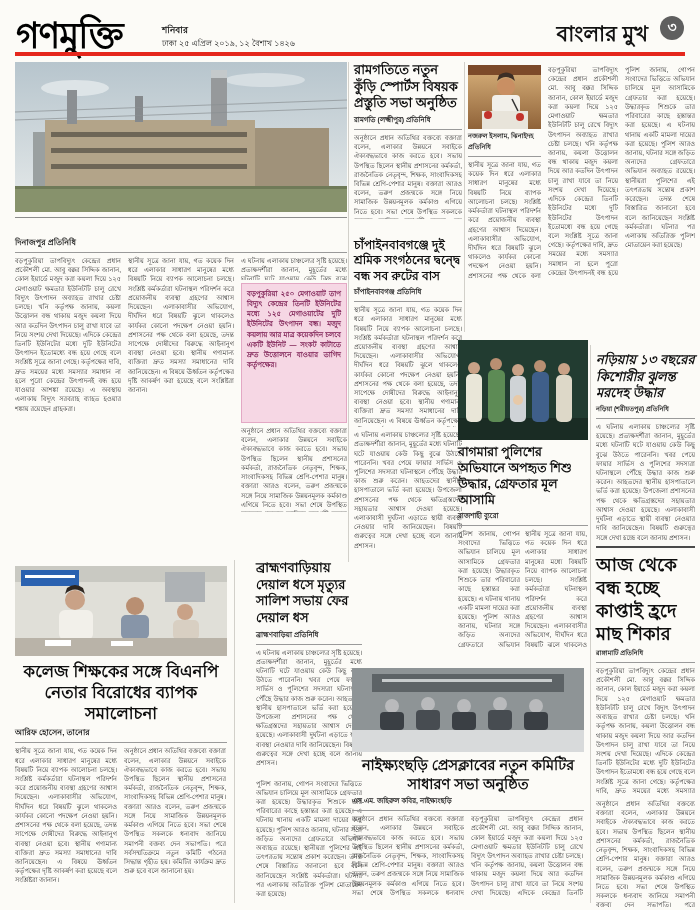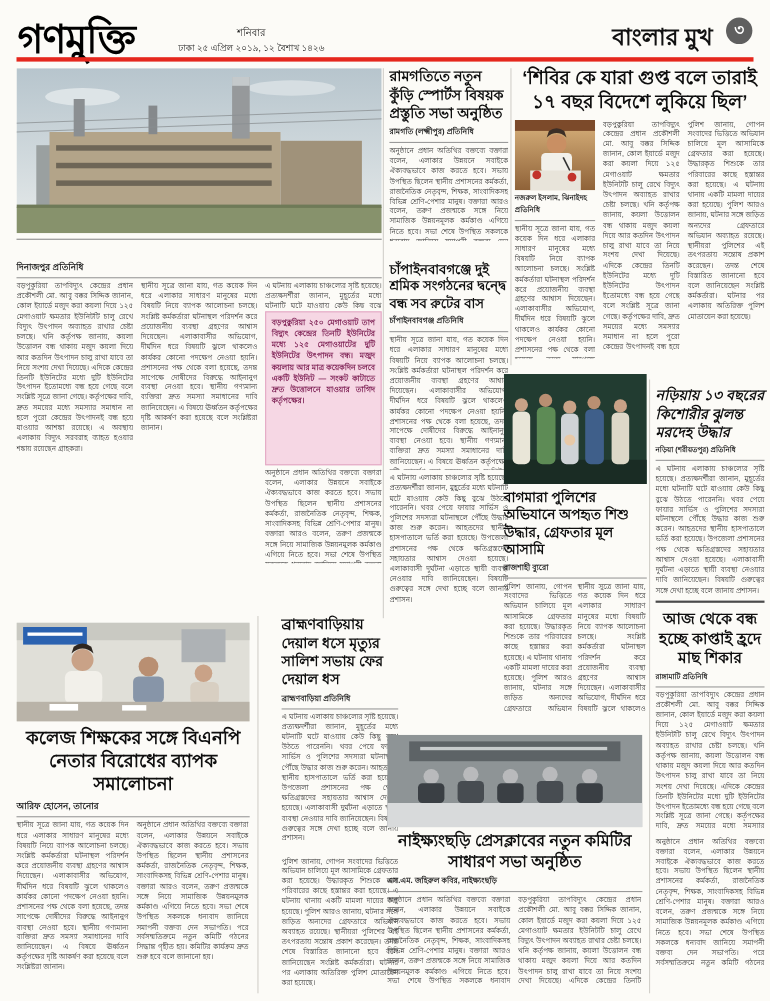--- a/index.html
+++ b/index.html
@@ -2,21 +2,21 @@
 <html><head>
 <meta charset="utf-8">
 <style>
   html,body{margin:0;padding:0;background:#e9e7e2;}
   .page{position:relative;width:700px;height:910px;background:#fcfbf7;margin:0 auto;
         font-family:"Liberation Sans","DejaVu Sans",sans-serif;color:#1c1c1c;overflow:hidden;}
   .abs{position:absolute;}
   
   .logo{font-size:36px;font-weight:bold;letter-spacing:-1px;color:#000;}
   .dateblock{font-size:8px;line-height:1.5;color:#222;}
-  .dateblock .day{font-weight:normal;font-size:9px;text-align:center;}
+  .dateblock .day{font-weight:bold;font-size:9px;}
   .section-title{font-size:21px;font-weight:bold;color:#111;}
   .page-badge{width:24px;height:24px;border-radius:50%;background:#5f5f5f;color:#fff;
               display:flex;align-items:center;justify-content:center;font-size:14px;font-weight:bold;}
   .red-rule{height:4px;background:#e5271d;}
   
   .kicker-row{display:flex;align-items:center;gap:6px;}
   .kicker{font-size:10px;font-weight:bold;color:#7e1a14;white-space:nowrap;}
   .kicker-rule{flex:1;height:1px;background:#8b8b8b;}
   .hl-red{color:#d3151c;font-weight:bold;text-align:center;line-height:1.22;}
   .hl-black{color:#0e0e0e;font-weight:bold;line-height:1.28;}
@@ -96,21 +96,20 @@
     <div class="coltext" style="width:108px;height:86px;">অনুষ্ঠানে প্রধান অতিথির বক্তব্যে বক্তারা বলেন, এলাকার উন্নয়নে সবাইকে ঐক্যবদ্ধভাবে কাজ করতে হবে। সভায় উপস্থিত ছিলেন স্থানীয় প্রশাসনের কর্মকর্তা, রাজনৈতিক নেতৃবৃন্দ, শিক্ষক, সাংবাদিকসহ বিভিন্ন শ্রেণি-পেশার মানুষ। বক্তারা আরও বলেন, তরুণ প্রজন্মকে সঙ্গে নিয়ে সামাজিক উন্নয়নমূলক কর্মকাণ্ড এগিয়ে নিতে হবে। সভা শেষে উপস্থিত সকলকে ধন্যবাদ জানিয়ে সমাপনী বক্তব্য দেন সভাপতি। পরে সর্বসম্মতিক্রমে নতুন কমিটি গঠনের সিদ্ধান্ত গৃহীত হয়। কমিটির কার্যক্রম দ্রুত শুরু হবে বলে জানানো হয়।</div>
   </div>
   <div class="abs" style="left:354px;top:238px;width:108px;">
     <div class="hl-black" style="font-size:12px;text-align:left;">চাঁপাইনবাবগঞ্জে দুই শ্রমিক সংগঠনের দ্বন্দ্বে বন্ধ সব রুটের বাস</div>
     <div class="byline" style="font-size:7px;">চাঁপাইনবাবগঞ্জ প্রতিনিধি</div>
     <div class="coltext" style="width:108px;height:122px;">স্থানীয় সূত্রে জানা যায়, গত কয়েক দিন ধরে এলাকার সাধারণ মানুষের মধ্যে বিষয়টি নিয়ে ব্যাপক আলোচনা চলছে। সংশ্লিষ্ট কর্মকর্তারা ঘটনাস্থল পরিদর্শন করে প্রয়োজনীয় ব্যবস্থা গ্রহণের আশ্বাস দিয়েছেন। এলাকাবাসীর অভিযোগ, দীর্ঘদিন ধরে বিষয়টি ঝুলে থাকলেও কার্যকর কোনো পদক্ষেপ নেওয়া হয়নি। প্রশাসনের পক্ষ থেকে বলা হয়েছে, তদন্ত সাপেক্ষে দোষীদের বিরুদ্ধে আইনানুগ ব্যবস্থা নেওয়া হবে। স্থানীয় গণ্যমান্য ব্যক্তিরা দ্রুত সমস্যা সমাধানের দাবি জানিয়েছেন। এ বিষয়ে ঊর্ধ্বতন কর্তৃপক্ষের দৃষ্টি আকর্ষণ করা হয়েছে বলে সংশ্লিষ্টরা জানান।</div>
     <div class="coltext" style="width:108px;height:160px;margin-top:3px;">এ ঘটনায় এলাকায় চাঞ্চল্যের সৃষ্টি হয়েছে। প্রত্যক্ষদর্শীরা জানান, মুহূর্তের মধ্যে ঘটনাটি ঘটে যাওয়ায় কেউ কিছু বুঝে উঠতে পারেননি। খবর পেয়ে ফায়ার সার্ভিস ও পুলিশের সদস্যরা ঘটনাস্থলে পৌঁছে উদ্ধার কাজ শুরু করেন। আহতদের স্থানীয় হাসপাতালে ভর্তি করা হয়েছে। উপজেলা প্রশাসনের পক্ষ থেকে ক্ষতিগ্রস্তদের সহায়তার আশ্বাস দেওয়া হয়েছে। এলাকাবাসী দুর্ঘটনা এড়াতে স্থায়ী ব্যবস্থা নেওয়ার দাবি জানিয়েছেন। বিষয়টি গুরুত্বের সঙ্গে দেখা হচ্ছে বলে জানায় প্রশাসন।</div>
   </div>
 
   <div class="abs" style="left:468px;top:60px;width:227px;">
-    <div class="hl-black" style="font-size:17px;text-align:center;">‘শিবির কে যারা গুপ্ত বলে তারাই ১৭ বছর বিদেশে লুকিয়ে ছিল’</div>
     <div class="cols" style="margin-top:5px;">
       <div style="width:73px;">
         <svg class="photo" width="73" height="64" viewBox="0 0 73 64">
           <defs>
               <linearGradient id="warm" x1="0" y1="0" x2="0" y2="1">
             <stop offset="0" stop-color="#d9b27c"></stop>
                 <stop offset="1" stop-color="#8f6238"></stop>
               </linearGradient>
             </defs>
           <rect width="73" height="64" fill="url(#warm)"></rect>
@@ -156,21 +155,21 @@
   </div>
 
   <div class="abs" style="left:596px;top:352px;width:99px;">
     <div>
       <div class="hl-black" style="font-size:13px;text-align:left;font-style:italic;">নড়িয়ায় ১৩ বছরের কিশোরীর ঝুলন্ত মরদেহ উদ্ধার</div>
       <div class="byline" style="font-size:6.5px;">নড়িয়া (শরীয়তপুর) প্রতিনিধি</div>
       <div class="coltext" style="height:118px;">এ ঘটনায় এলাকায় চাঞ্চল্যের সৃষ্টি হয়েছে। প্রত্যক্ষদর্শীরা জানান, মুহূর্তের মধ্যে ঘটনাটি ঘটে যাওয়ায় কেউ কিছু বুঝে উঠতে পারেননি। খবর পেয়ে ফায়ার সার্ভিস ও পুলিশের সদস্যরা ঘটনাস্থলে পৌঁছে উদ্ধার কাজ শুরু করেন। আহতদের স্থানীয় হাসপাতালে ভর্তি করা হয়েছে। উপজেলা প্রশাসনের পক্ষ থেকে ক্ষতিগ্রস্তদের সহায়তার আশ্বাস দেওয়া হয়েছে। এলাকাবাসী দুর্ঘটনা এড়াতে স্থায়ী ব্যবস্থা নেওয়ার দাবি জানিয়েছেন। বিষয়টি গুরুত্বের সঙ্গে দেখা হচ্ছে বলে জানায় প্রশাসন।</div>
     </div>
     <div class="divider" style="margin:6px 0;"></div>
     <div>
-      <div class="hl-black" style="font-size:14px;text-align:center;">আজ থেকে বন্ধ হচ্ছে কাপ্তাই হ্রদে মাছ শিকার</div>
+      <div class="hl-black" style="font-size:18px;text-align:left;">আজ থেকে বন্ধ হচ্ছে কাপ্তাই হ্রদে মাছ শিকার</div>
       <div class="byline" style="font-size:6.5px;">রাঙ্গামাটি প্রতিনিধি</div>
       <div class="coltext" style="height:130px;">বড়পুকুরিয়া তাপবিদ্যুৎ কেন্দ্রের প্রধান প্রকৌশলী মো. আবু বক্কর সিদ্দিক জানান, কোল ইয়ার্ডে মজুদ করা কয়লা দিয়ে ১২৫ মেগাওয়াট ক্ষমতার ইউনিটটি চালু রেখে বিদ্যুৎ উৎপাদন অব্যাহত রাখার চেষ্টা চলছে। খনি কর্তৃপক্ষ জানায়, কয়লা উত্তোলন বন্ধ থাকায় মজুদ কয়লা দিয়ে আর কতদিন উৎপাদন চালু রাখা যাবে তা নিয়ে সংশয় দেখা দিয়েছে। এদিকে কেন্দ্রের তিনটি ইউনিটের মধ্যে দুটি ইউনিটের উৎপাদন ইতোমধ্যে বন্ধ হয়ে গেছে বলে সংশ্লিষ্ট সূত্রে জানা গেছে। কর্তৃপক্ষের দাবি, দ্রুত সময়ের মধ্যে সমস্যার সমাধান না হলে পুরো কেন্দ্রের উৎপাদনই বন্ধ হয়ে যাওয়ার আশঙ্কা রয়েছে। এ অবস্থায় এলাকায় বিদ্যুৎ সরবরাহ ব্যাহত হওয়ার শঙ্কায় রয়েছেন গ্রাহকরা।</div>
       <div class="coltext" style="height:118px;margin-top:3px;">অনুষ্ঠানে প্রধান অতিথির বক্তব্যে বক্তারা বলেন, এলাকার উন্নয়নে সবাইকে ঐক্যবদ্ধভাবে কাজ করতে হবে। সভায় উপস্থিত ছিলেন স্থানীয় প্রশাসনের কর্মকর্তা, রাজনৈতিক নেতৃবৃন্দ, শিক্ষক, সাংবাদিকসহ বিভিন্ন শ্রেণি-পেশার মানুষ। বক্তারা আরও বলেন, তরুণ প্রজন্মকে সঙ্গে নিয়ে সামাজিক উন্নয়নমূলক কর্মকাণ্ড এগিয়ে নিতে হবে। সভা শেষে উপস্থিত সকলকে ধন্যবাদ জানিয়ে সমাপনী বক্তব্য দেন সভাপতি। পরে সর্বসম্মতিক্রমে নতুন কমিটি গঠনের সিদ্ধান্ত গৃহীত হয়। কমিটির কার্যক্রম দ্রুত শুরু হবে বলে জানানো হয়।</div>
     </div>
   </div>
 
   <div class="abs" style="left:15px;top:566px;width:212px;">
     <svg class="photo" width="212" height="90" viewBox="0 0 212 90">
       <rect width="212" height="90" fill="#e0dfd8"></rect>
       <rect x="0" y="0" width="212" height="16" fill="#c9c9c2"></rect>

